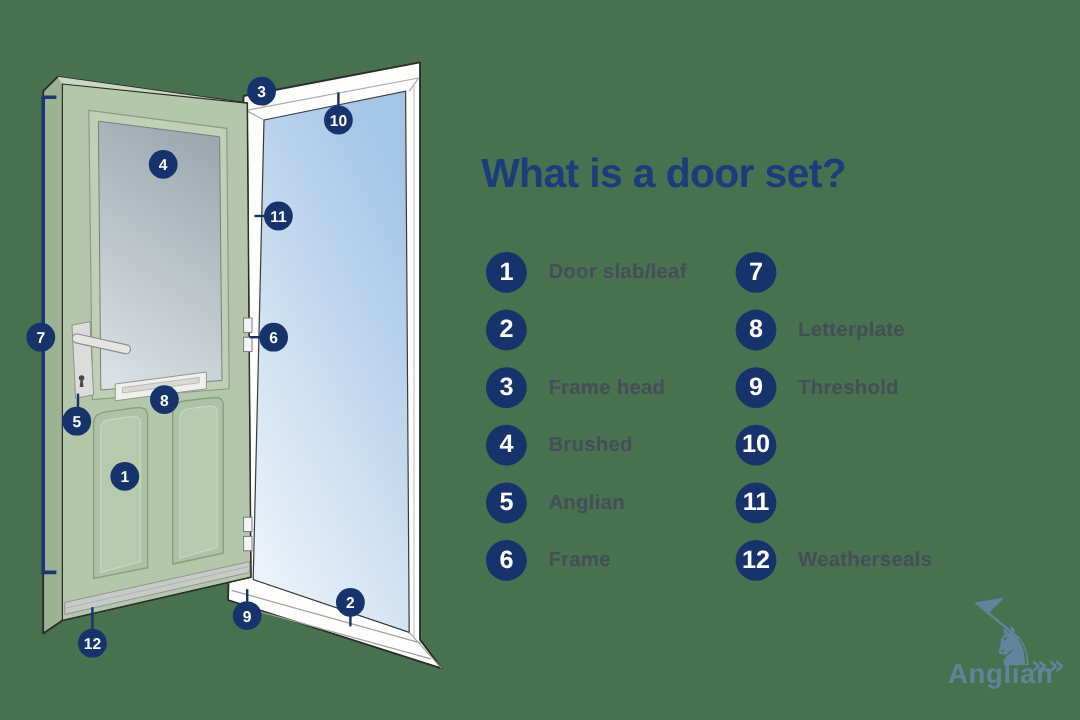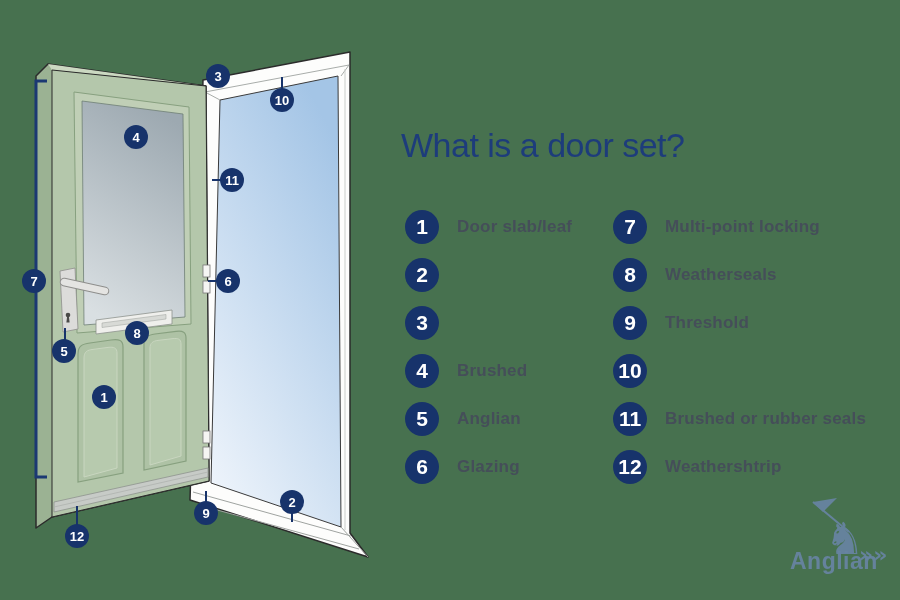--- a/index.html
+++ b/index.html
@@ -6,21 +6,21 @@
     --c-background:#47714F;
     --c-navy:#17336B;
     --c-title:#1D3C7B;
     --c-label:#454E59;
     --c-logo_blue:#6884A3;
   }
   *{margin:0;padding:0;box-sizing:border-box}
   body{width:900px;height:600px;font-family:"Liberation Sans",sans-serif;}
   .canvas{position:relative;width:900px;height:600px;background:var(--c-background);overflow:hidden;}
   .scene{position:absolute;left:0;top:0;}
-  .title{position:absolute;left:401px;top:126px;font-size:34px;font-weight:normal;color:var(--c-title);letter-spacing:-0.5px;}
+  .title{position:absolute;left:401px;top:126px;font-size:34px;font-weight:bold;color:var(--c-title);letter-spacing:-0.5px;}
   .legend-col{position:absolute;display:flex;flex-direction:column;gap:14px;}
   #legend-col-1{left:405px;top:210px;}
   #legend-col-2{left:613px;top:210px;}
   .legend-row{display:flex;align-items:center;gap:18px;}
   .legend-circle{flex:0 0 34px;width:34px;height:34px;border-radius:50%;background:var(--c-navy);color:#fff;
     display:flex;align-items:center;justify-content:center;font-size:21px;font-weight:bold;}
   .legend-label{font-size:17px;font-weight:bold;color:var(--c-label);white-space:nowrap;letter-spacing:0.2px;}
   .marker{position:absolute;width:24px;height:24px;border-radius:50%;background:var(--c-navy);color:#fff;
     display:flex;align-items:center;justify-content:center;font-size:13px;font-weight:bold;z-index:5;}
   .marker-line{position:absolute;background:var(--c-navy);z-index:4;}
@@ -112,57 +112,56 @@
   <div class="legend-col" id="legend-col-1">
       <div class="legend-row">
         <span class="legend-circle">1</span>
         <span class="legend-label">Door slab/leaf</span>
       </div>
       <div class="legend-row">
         <span class="legend-circle">2</span>
       </div>
       <div class="legend-row">
         <span class="legend-circle">3</span>
+        <span class="legend-label">Frame head</span>
       </div>
       <div class="legend-row">
         <span class="legend-circle">4</span>
         <span class="legend-label">Brushed</span>
       </div>
       <div class="legend-row">
         <span class="legend-circle">5</span>
         <span class="legend-label">Anglian</span>
       </div>
       <div class="legend-row">
         <span class="legend-circle">6</span>
-        <span class="legend-label">Glazing</span>
+        <span class="legend-label">Frame</span>
       </div>
     </div>
   <div class="legend-col" id="legend-col-2">
       <div class="legend-row">
         <span class="legend-circle">7</span>
-        <span class="legend-label">Multi-point locking</span>
       </div>
       <div class="legend-row">
         <span class="legend-circle">8</span>
-        <span class="legend-label">Weatherseals</span>
+        <span class="legend-label">Letterplate</span>
       </div>
       <div class="legend-row">
         <span class="legend-circle">9</span>
         <span class="legend-label">Threshold</span>
       </div>
       <div class="legend-row">
         <span class="legend-circle">10</span>
       </div>
       <div class="legend-row">
         <span class="legend-circle">11</span>
-        <span class="legend-label">Brushed or rubber seals</span>
       </div>
       <div class="legend-row">
         <span class="legend-circle">12</span>
-        <span class="legend-label">Weathershtrip</span>
+        <span class="legend-label">Weatherseals</span>
       </div>
     </div>
 
   <div class="logo">
     <svg width="90" height="80" viewBox="0 0 90 80">
       <line x1="48" y1="36" x2="12" y2="6" stroke="currentColor" stroke-width="2"></line>
       <path d="M12,6 L36,2 L22,16 Z" fill="currentColor"></path>
       <text x="24" y="58" font-size="44" fill="currentColor">♞</text>
       <text x="58" y="66" font-size="22" font-weight="bold" fill="currentColor">»»</text>
     </svg>

